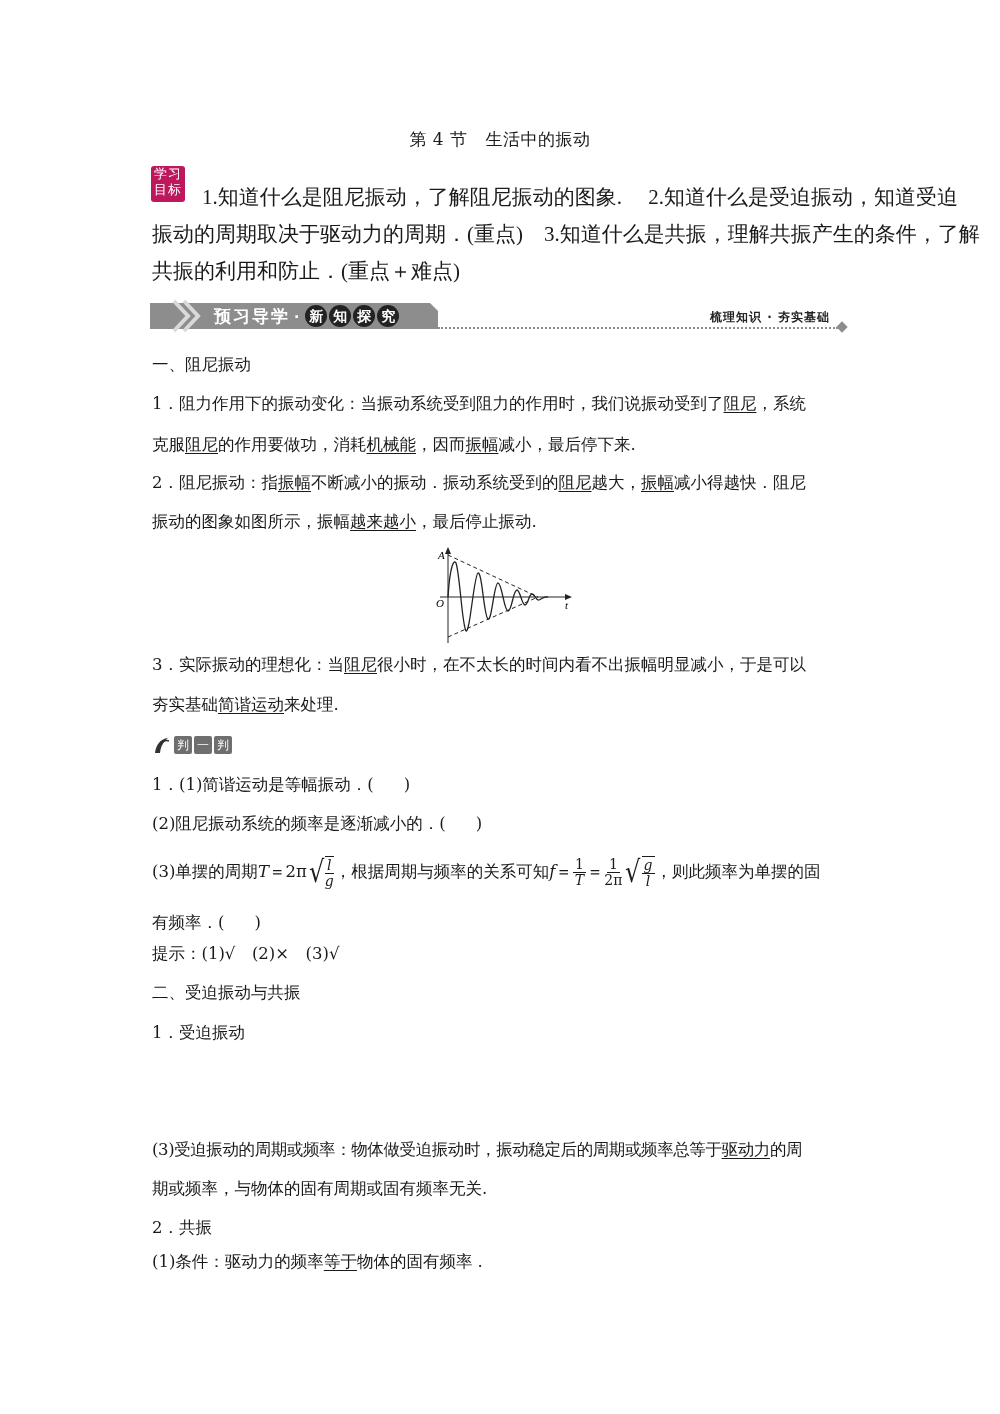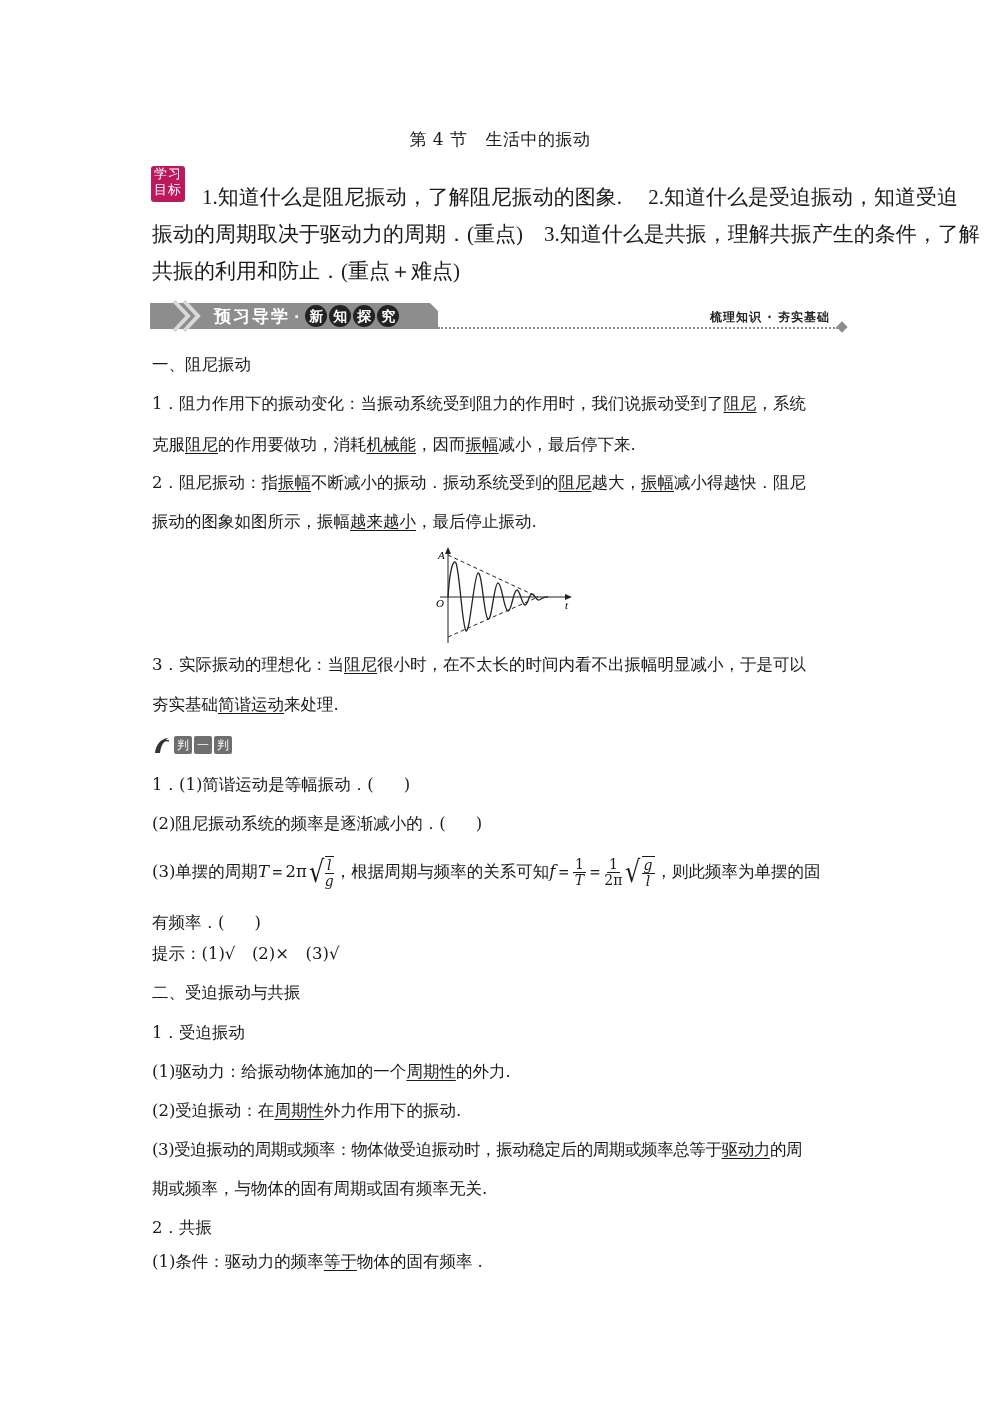--- a/index.html
+++ b/index.html
@@ -191,26 +191,20 @@
       </span>
     <span>，则此频率为单摆的固</span>
   </div>
   <div class="line" style="top:904px;margin-top:8px;">
     <span>有频率．(</span><span class="paren-gap"></span><span>)</span>
   </div>
   <div class="line" style="top:943px;text-align:center;">提示：(1)√　(2)×　(3)√</div>
 
   <div class="line" style="top:982px;">二、受迫振动与共振</div>
   <div class="line" style="top:1022px;">1．受迫振动</div>
-  <div class="line" style="top:1061px;">
-    <span>(1)驱动力：给振动物体施加的一个</span><span class="u">周期性</span><span>的外力.</span>
-  </div>
-  <div class="line" style="top:1100px;">
-    <span>(2)受迫振动：在</span><span class="u">周期性</span><span>外力作用下的振动.</span>
-  </div>
   <div class="line" style="top:1139px; letter-spacing:-0.4px;">
     <span>(3)受迫振动的周期或频率：物体做受迫振动时，振动稳定后的周期或频率总等于</span><span class="u">驱动力</span><span>的周</span>
   </div>
   <div class="line" style="top:1178px;">期或频率，与物体的固有周期或固有频率无关.</div>
   <div class="line" style="top:1217px;">2．共振</div>
   <div class="line" style="top:1251px;">
     <span>(1)条件：驱动力的频率</span><span class="u">等于</span><span>物体的固有频率 .</span>
   </div>
 
 </div>

